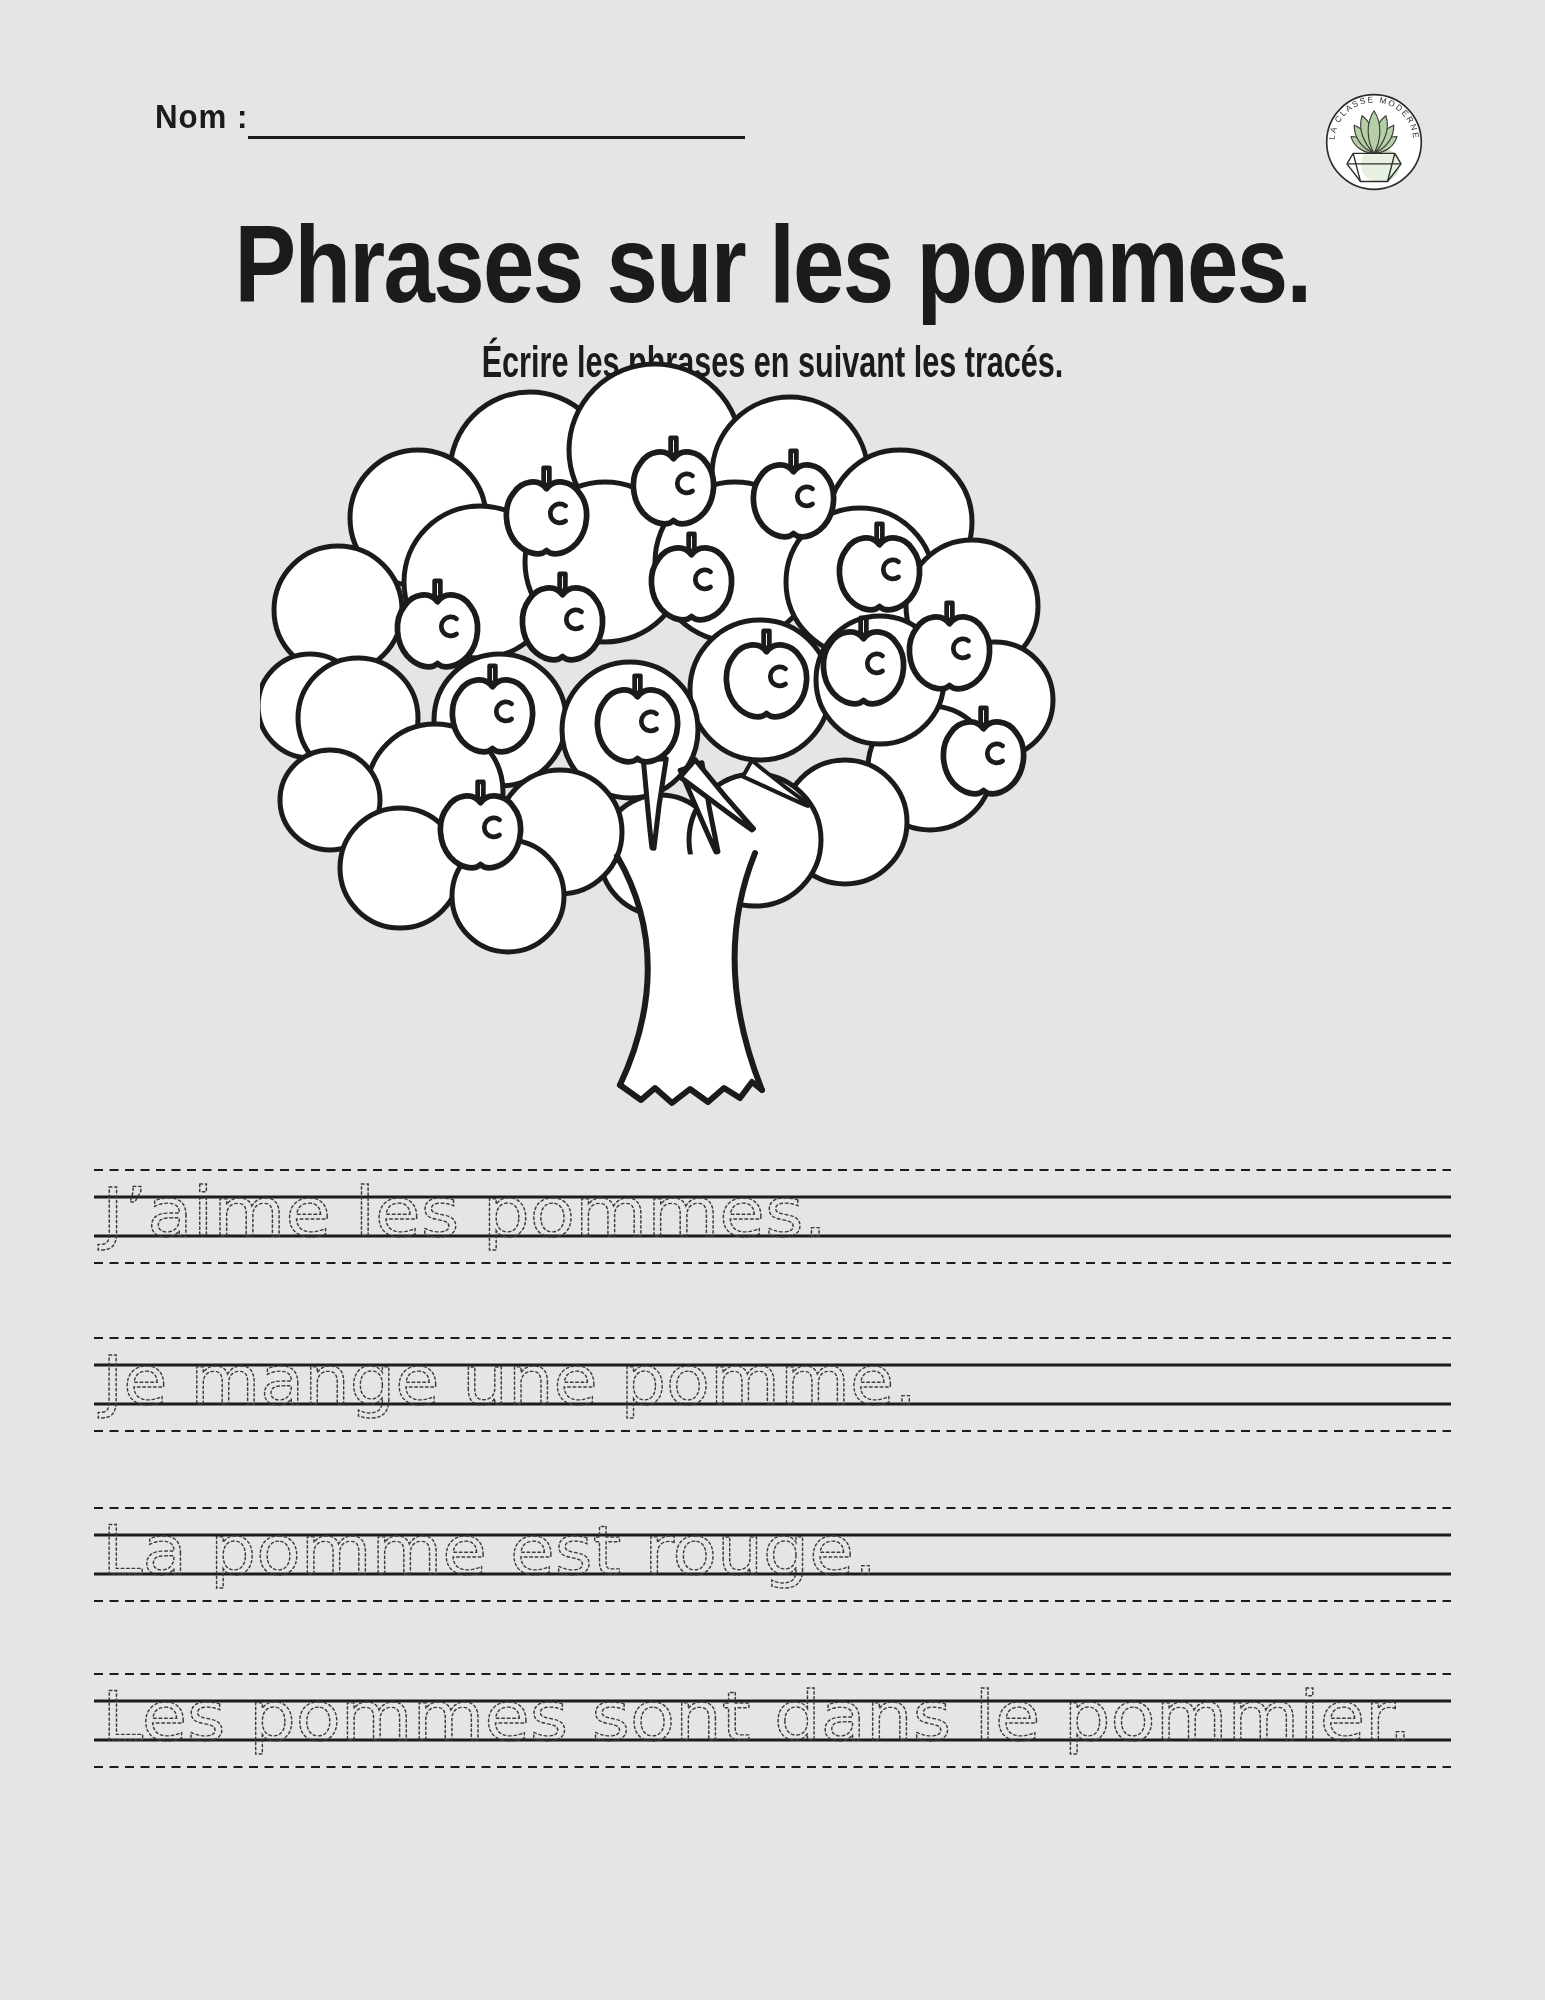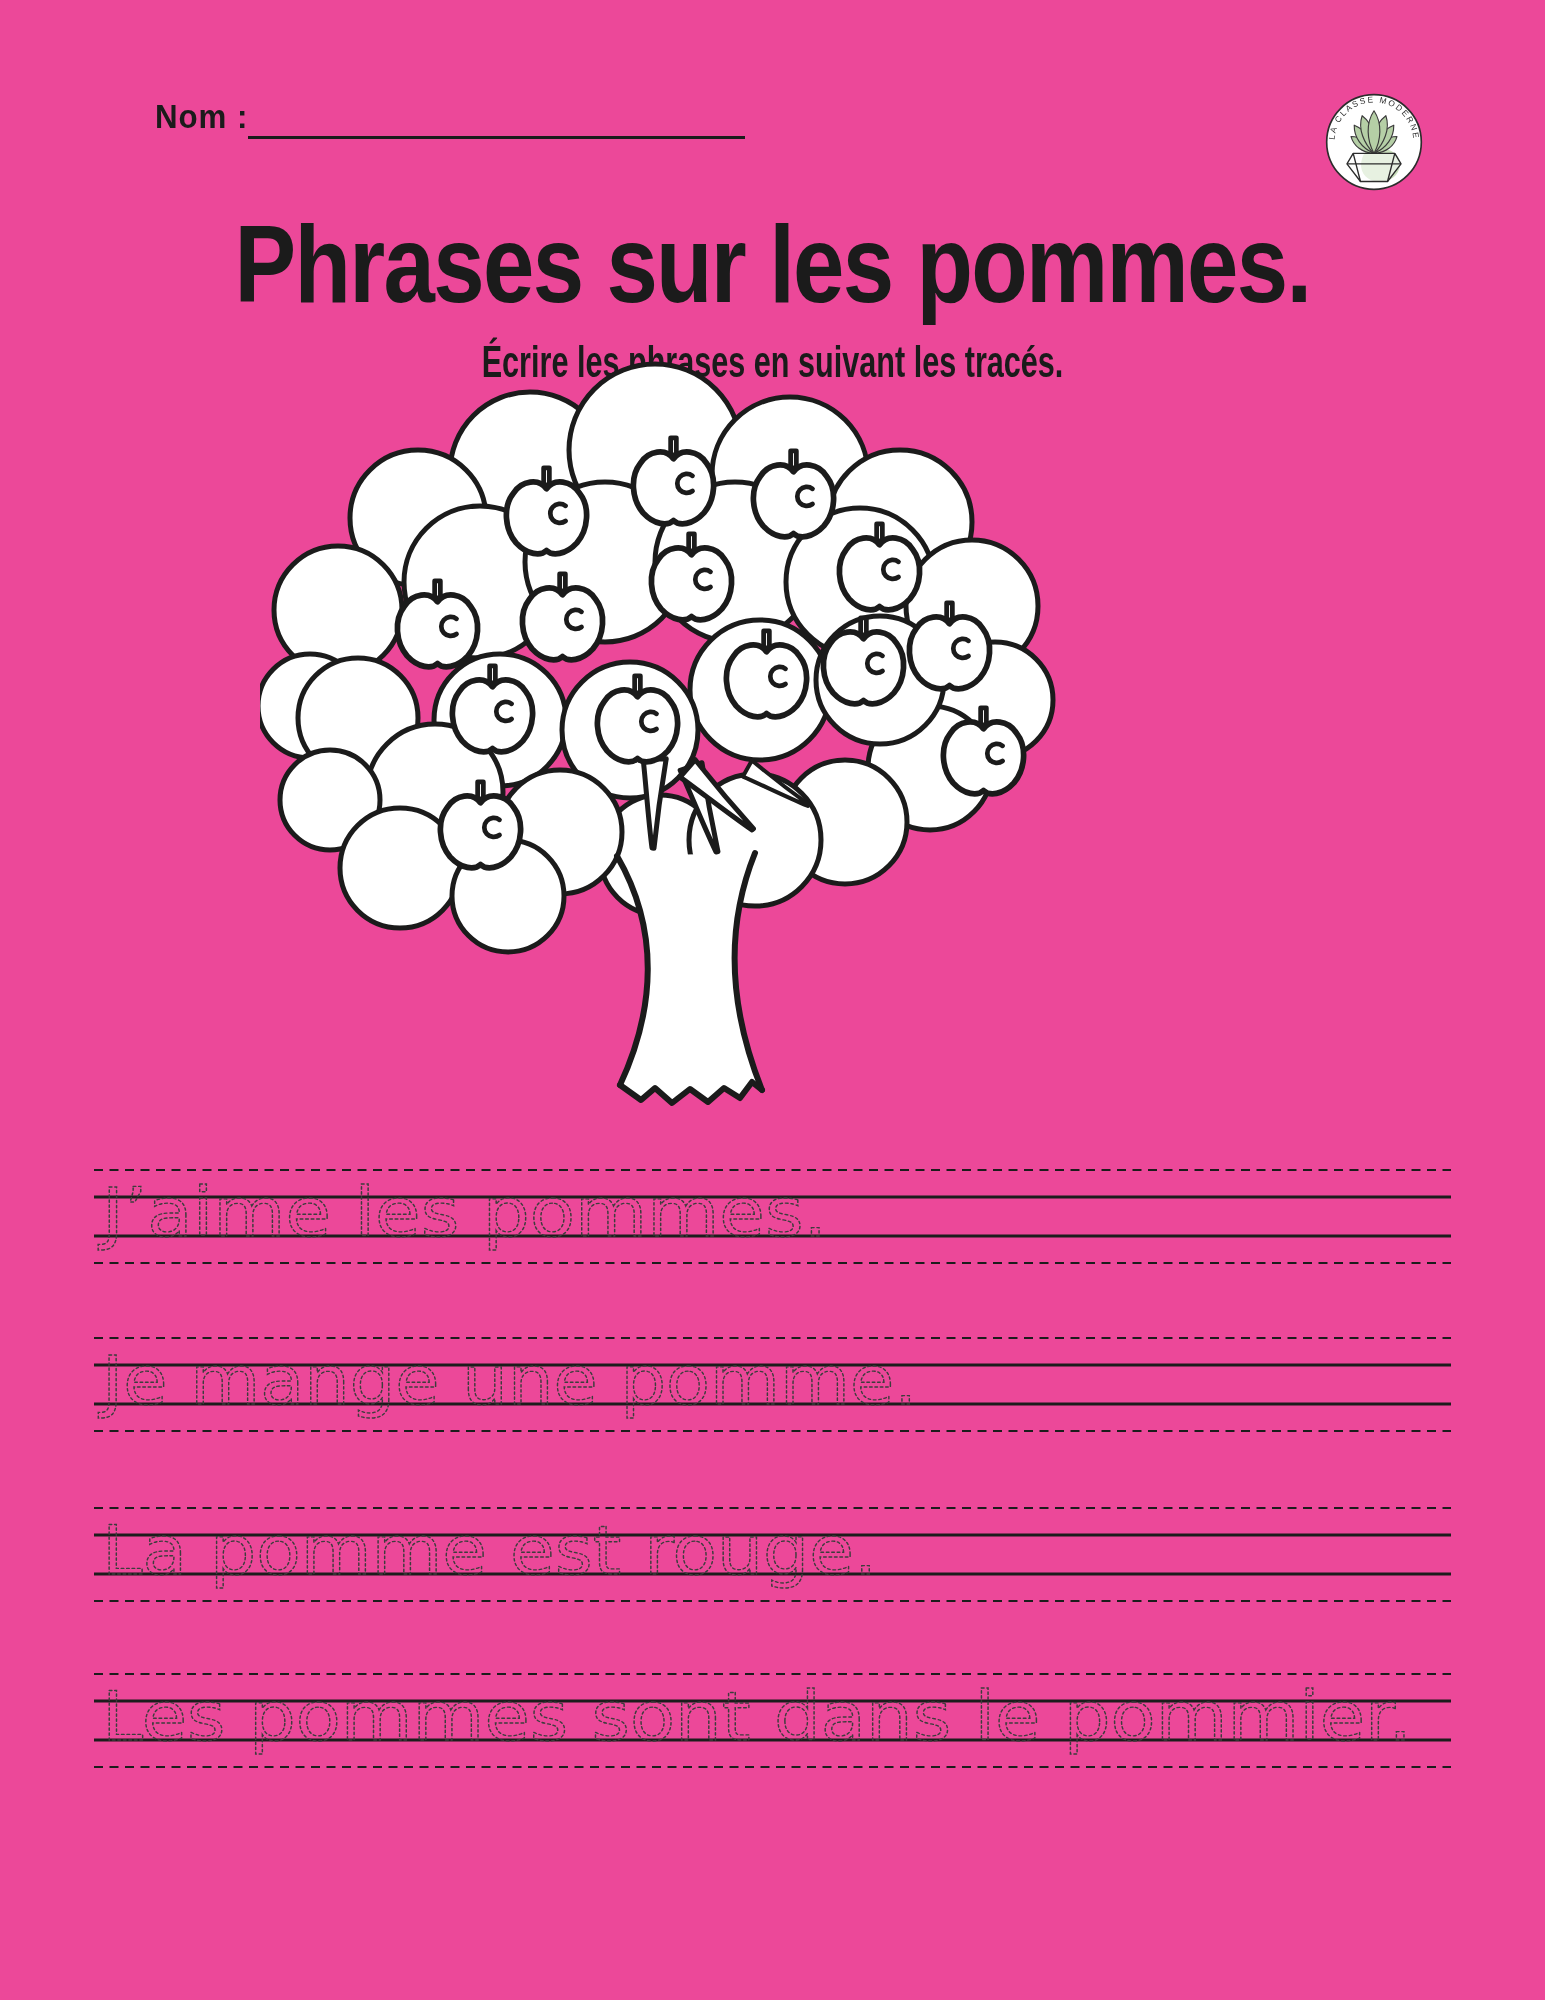--- a/index.html
+++ b/index.html
@@ -1,17 +1,17 @@
 <!DOCTYPE html>
 <html><head>
 <meta charset="utf-8">
 <style>
   html,body{margin:0;padding:0;background:#888;}
   .page{
-    position:relative;width:1545px;height:2000px;background:#ec4899;
+    position:relative;width:1545px;height:2000px;background:#e5e5e5;
     overflow:hidden;font-family:"Liberation Sans",sans-serif;color:#1b1b1b;
   }
   .nom-row{position:absolute;left:155px;top:97px;}
   .nom-label{font-size:34px;font-weight:bold;letter-spacing:1px;transform:scaleX(.92);transform-origin:0 0;display:inline-block;}
   .nom-line{position:absolute;left:93px;top:39px;width:497px;border-top:3px solid #1b1b1b;}
   .title{
     position:absolute;left:0;right:0;top:206px;text-align:center;
     font-size:110px;font-weight:bold;letter-spacing:-2px;line-height:1.05;
     transform:scaleX(.84);transform-origin:50% 50%;white-space:nowrap;
   }

